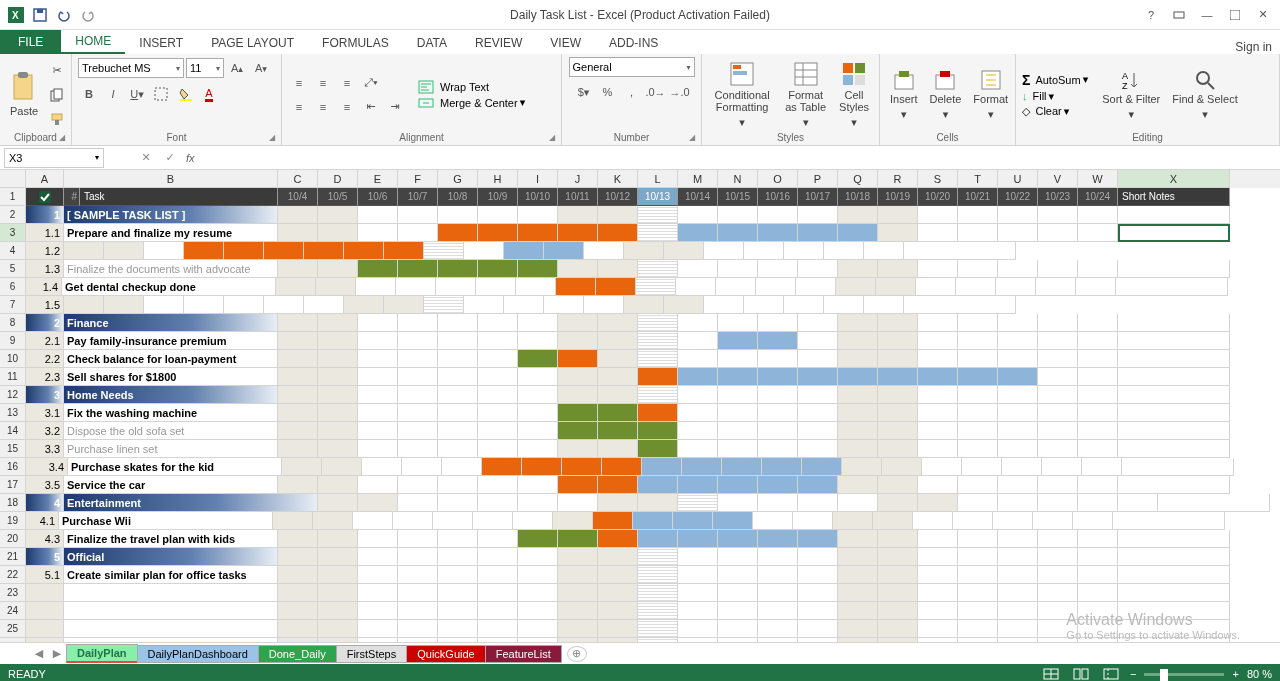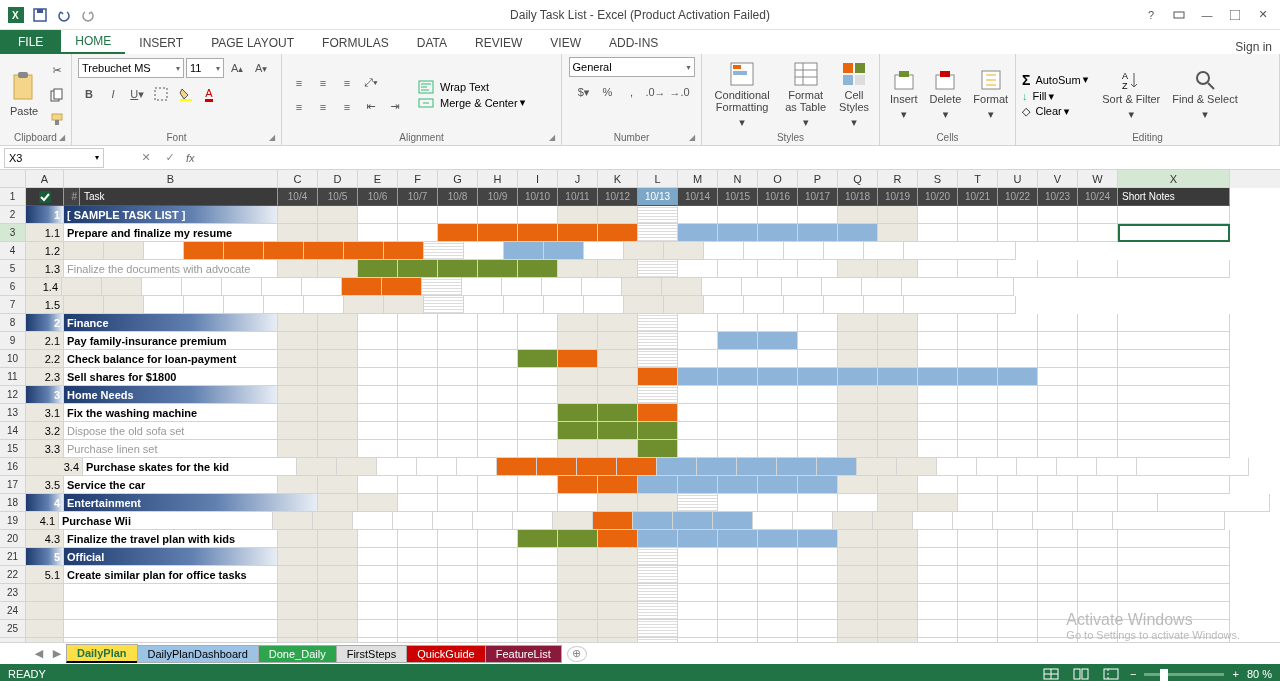--- a/index.html
+++ b/index.html
@@ -51,21 +51,21 @@
 .cell.gantt{padding:0}
 .cell.weekend{background:#ebe8df}
 .cell.today{background:repeating-linear-gradient(0deg,#ddd,#ddd 1px,#fff 1px,#fff 3px)}
 .bar-o{background:#e8650d!important}
 .bar-g{background:#6f8e2e!important}
 .bar-b{background:#8fb4d9!important}
 .selcell{outline:2px solid #217346;outline-offset:-2px}
 .tabbar{height:22px;background:#fff;border-top:1px solid #d4d4d4;display:flex;align-items:center;padding-left:30px;gap:0}
 .nav-arr{width:18px;height:18px;display:flex;align-items:center;justify-content:center;cursor:pointer;color:#888}
 .stab{padding:2px 10px;font-size:11px;border:1px solid #aaa;cursor:pointer;margin-right:-1px}
-.stab.act{background:#fde047;border-bottom:2px solid #000000;font-weight:bold;color:#217346}
+.stab.act{background:#86efac;border-bottom:2px solid #ef4444;font-weight:bold;color:#217346}
 .stab.blue{background:#9cc2e5}
 .stab.grn{background:#2ea44f;color:#fff}
 .stab.gray{background:#e0e0e0}
 .stab.red{background:#c00;color:#fff}
 .stab.dred{background:#8b1a3a;color:#fff}
 .addtab{width:20px;display:flex;align-items:center;justify-content:center;cursor:pointer;color:#888;border:1px solid #ccc;border-radius:50%;height:16px;margin-left:6px}
 .status{height:20px;background:#217346;color:#fff;display:flex;align-items:center;padding:0 8px;font-size:11px}
 .status-right{margin-left:auto;display:flex;align-items:center;gap:8px}
 .view-btn{width:22px;height:16px;display:flex;align-items:center;justify-content:center;cursor:pointer}
 .zoom-slider{width:80px;height:3px;background:#6fa683;position:relative}
@@ -496,20 +496,21 @@
       <div class="cell gantt" style="width:40px"></div>
       <div class="cell gantt" style="width:40px"></div>
       <div class="cell gantt" style="width:40px"></div>
       <div class="cell gantt" style="width:40px"></div>
       <div class="cell gantt" style="width:40px"></div>
       <div class="cell" style="width:112px"></div>
     </div>
     <div class="rw">
       <div class="rh">6</div>
       <div class="cell numcol" style="width:36px">1.4</div>
+      <div class="cell task" style="width:214px">Get dental checkup done</div>
       <div class="cell gantt weekend" style="width:40px"></div>
       <div class="cell gantt weekend" style="width:40px"></div>
       <div class="cell gantt" style="width:40px"></div>
       <div class="cell gantt" style="width:40px"></div>
       <div class="cell gantt" style="width:40px"></div>
       <div class="cell gantt" style="width:40px"></div>
       <div class="cell gantt" style="width:40px"></div>
       <div class="cell gantt weekend bar-o" style="width:40px"></div>
       <div class="cell gantt weekend bar-o" style="width:40px"></div>
       <div class="cell gantt today" style="width:40px"></div>
@@ -763,21 +764,21 @@
       <div class="cell gantt weekend" style="width:40px"></div>
       <div class="cell gantt" style="width:40px"></div>
       <div class="cell gantt" style="width:40px"></div>
       <div class="cell gantt" style="width:40px"></div>
       <div class="cell gantt" style="width:40px"></div>
       <div class="cell gantt" style="width:40px"></div>
       <div class="cell" style="width:112px"></div>
     </div>
     <div class="rw">
       <div class="rh">16</div>
-      <div class="cell numcol" style="width:57px">3.4</div>
+      <div class="cell numcol" style="width:42px">3.4</div>
       <div class="cell task" style="width:214px">Purchase skates for the kid</div>
       <div class="cell gantt weekend" style="width:40px"></div>
       <div class="cell gantt weekend" style="width:40px"></div>
       <div class="cell gantt" style="width:40px"></div>
       <div class="cell gantt" style="width:40px"></div>
       <div class="cell gantt" style="width:40px"></div>
       <div class="cell gantt bar-o" style="width:40px"></div>
       <div class="cell gantt bar-o" style="width:40px"></div>
       <div class="cell gantt weekend bar-o" style="width:40px"></div>
       <div class="cell gantt weekend bar-o" style="width:40px"></div>

